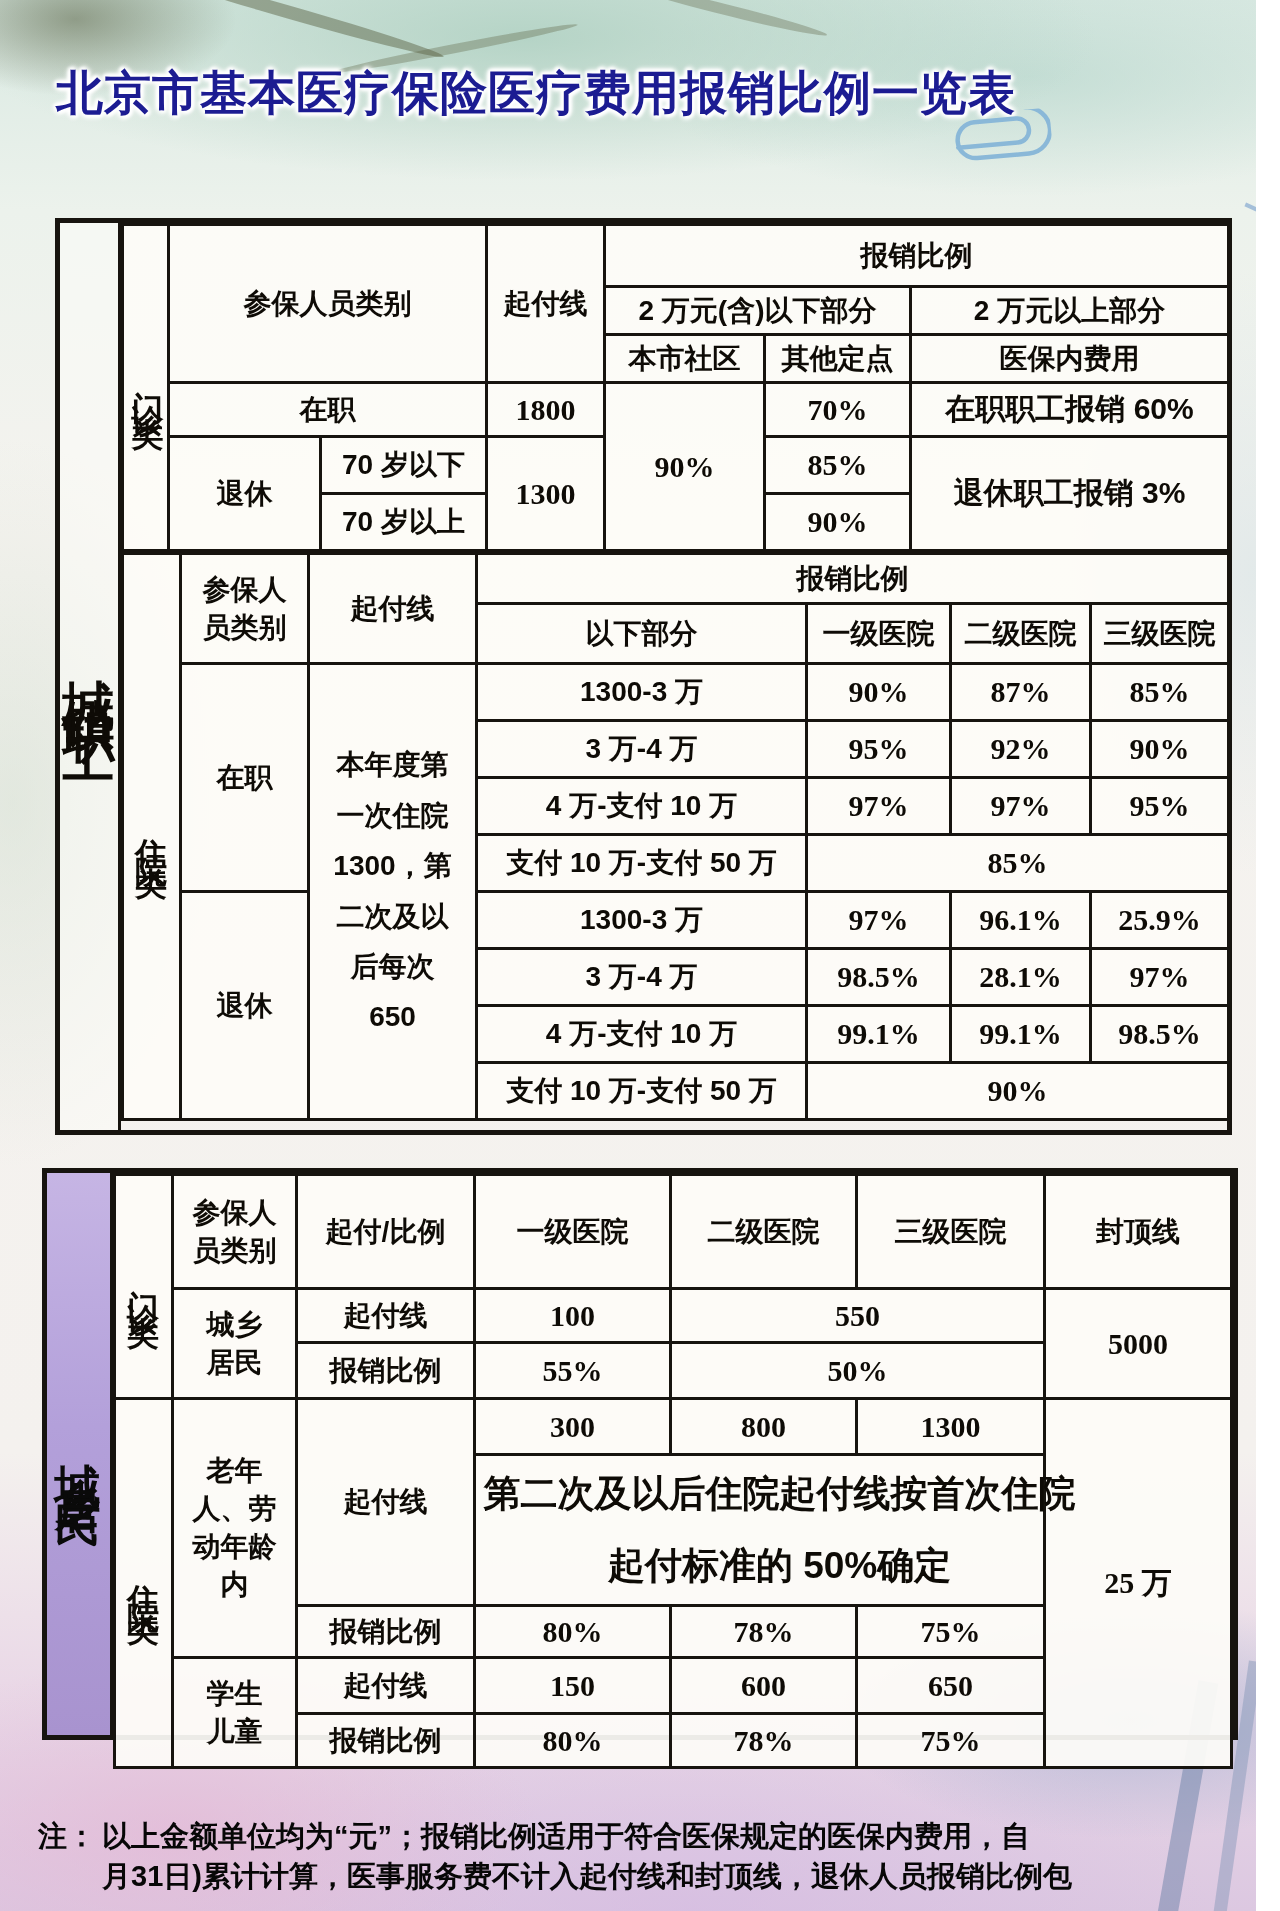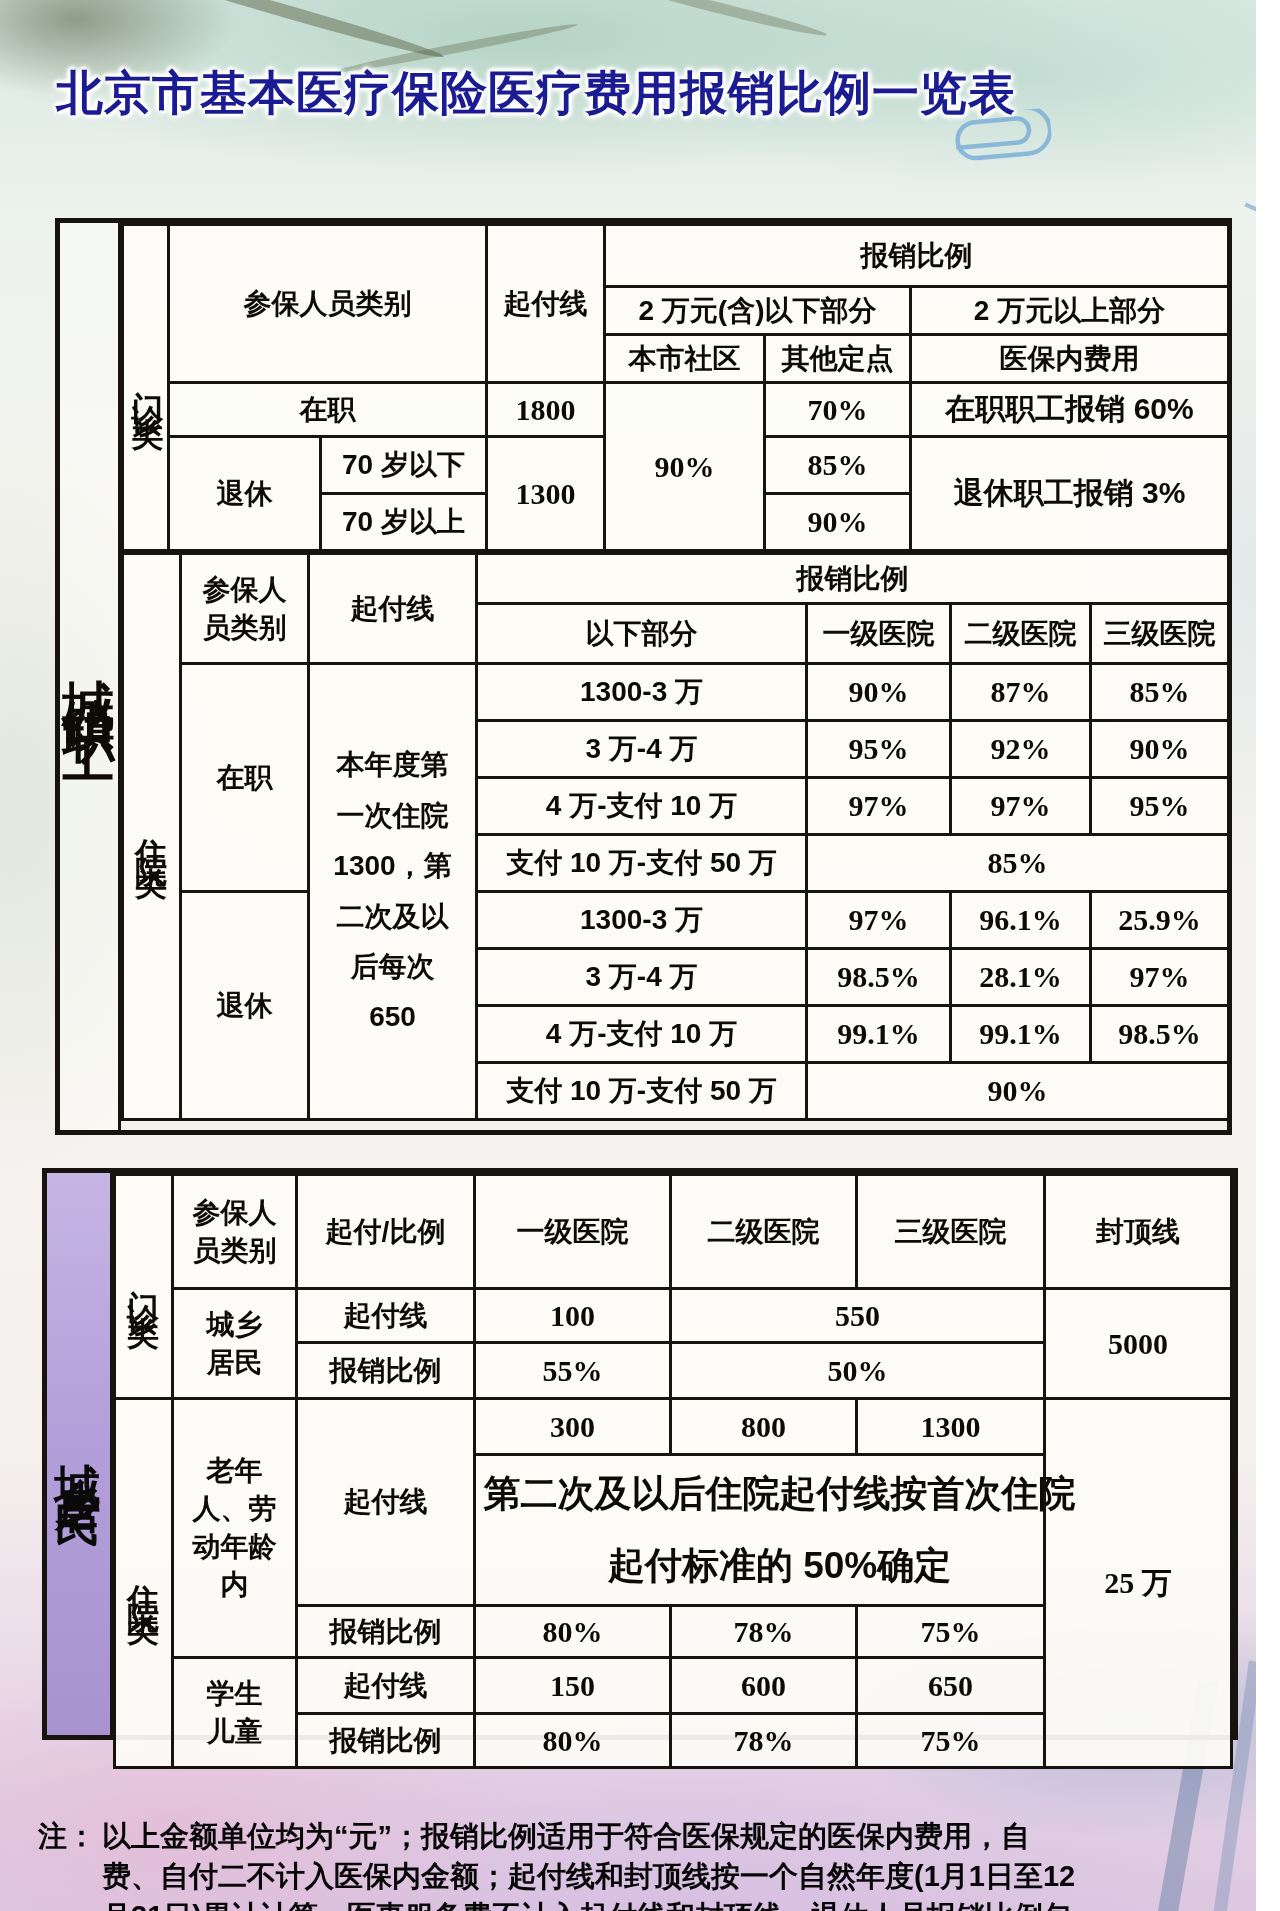--- a/index.html
+++ b/index.html
@@ -301,16 +301,15 @@
       </tbody>
         </table>
     </div>
   </div>
 
   <div class="note">
     <div class="row1">
       <span class="lbl">注：</span>
       <span>以上金额单位均为“元”；报销比例适用于符合医保规定的医保内费用，自</span>
     </div>
-    <div class="ind">费、自付二不计入医保内金额；起付线和封顶线按一个自然年度(1月1日至12</div>
     <div class="ind">月31日)累计计算，医事服务费不计入起付线和封顶线，退休人员报销比例包</div>
   </div>
 </div>
 
 </body></html>

